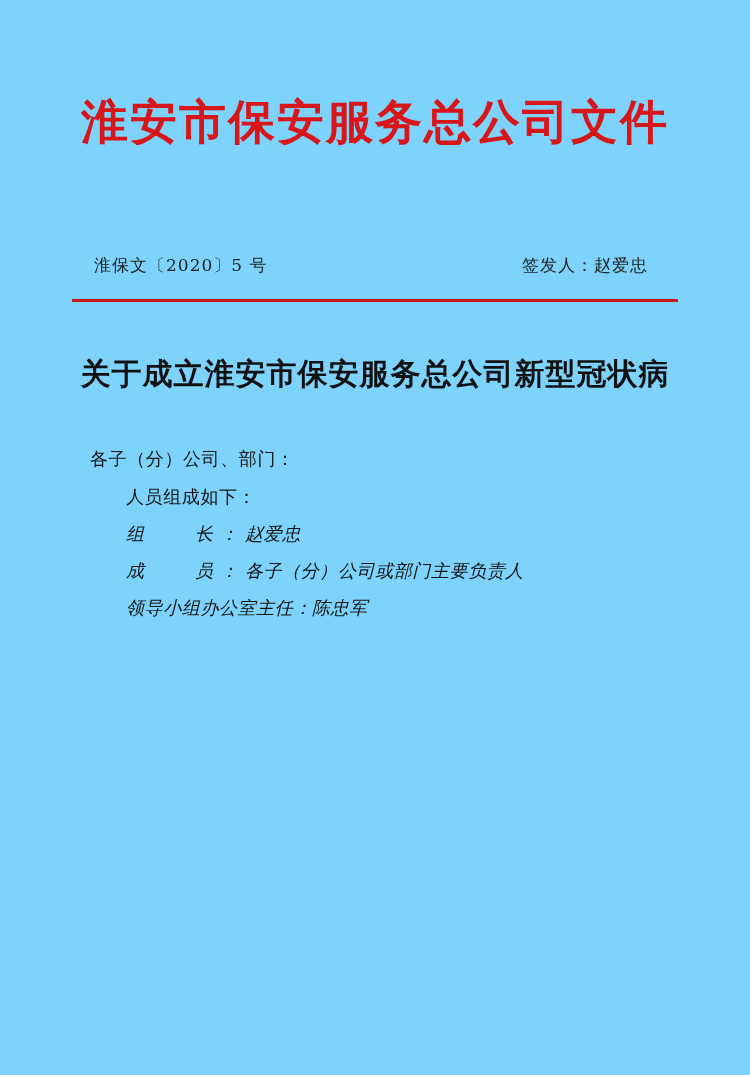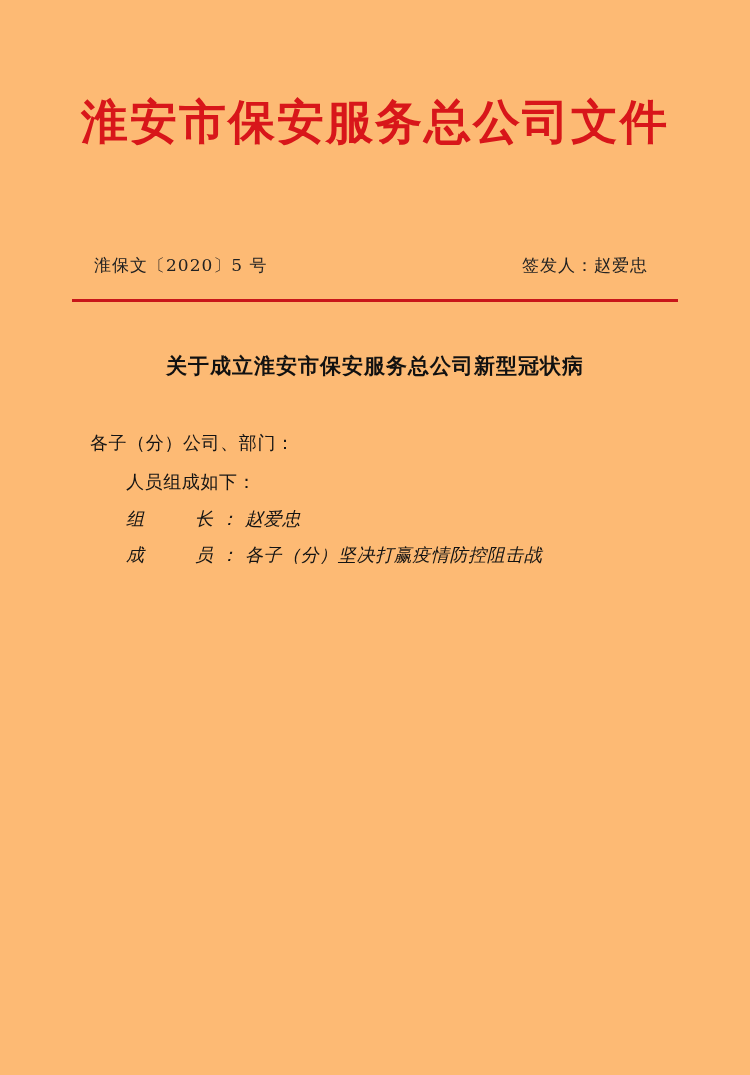--- a/index.html
+++ b/index.html
@@ -12,21 +12,21 @@
     height: 1075px;
     font-family: "DejaVu Serif", "Liberation Serif", serif;
     color: #1a1a1a;
     overflow: hidden;
   }
 
   .page {
     position: relative;
     width: 750px;
     height: 1075px;
-    background: #fdba74;
+    background: #7dd3fc;
     box-sizing: border-box;
     padding: 0 72px;
   }
 
   
   .doc-header {
     padding-top: 95px;
     text-align: center;
   }
   .doc-title-red {
@@ -59,21 +59,21 @@
     height: 3px;
     background: #c8161a;
     width: 100%;
   }
 
   
   .doc-subject {
     margin-top: 46px;
     text-align: center;
     font-weight: bold;
-    font-size: 21px;
+    font-size: 30px;
     line-height: 1.75;
     letter-spacing: 1px;
     color: #111;
   }
   .doc-subject .line { display: block; }
 
   
   .doc-body {
     margin-top: 40px;
     font-size: 18px;
@@ -140,19 +140,20 @@
       <span>：</span>
       <span>赵爱忠</span>
     </p>
 
 
     <p class="roster-line">
       <span>成</span>
       <span class="gap"></span>
       <span>员</span>
       <span>：</span>
-      <span>各子（分）坚决打赢疫情防控阻击战</span>
+      <span>各子（分）公司或部门主要负责人</span>
     </p>
 
+    <p class="roster-line">领导小组办公室主任：陈忠军</p>
 
   </div>
 
 </div>
 
 </body></html>

